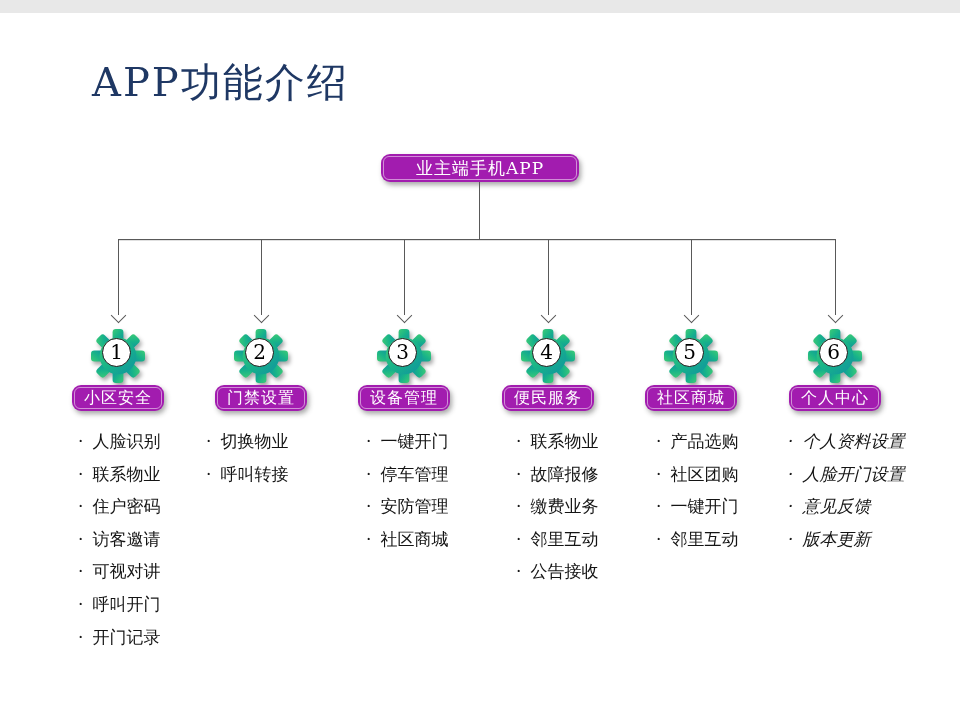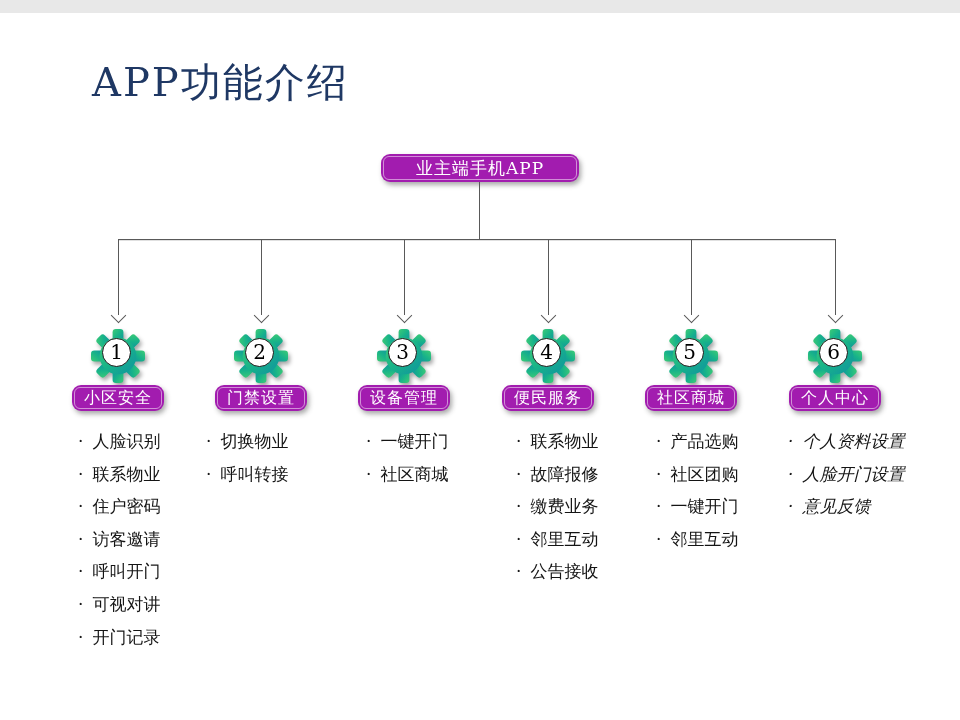--- a/index.html
+++ b/index.html
@@ -111,22 +111,22 @@
       <div class="num-circle">1</div>
     </div>
     <div class="node-box cat-box">
       <span>小区安全</span>
     </div>
     <div class="items off1">
       <div class="item">人脸识别</div>
       <div class="item">联系物业</div>
       <div class="item">住户密码</div>
       <div class="item">访客邀请</div>
+      <div class="item">可视对讲</div>
       <div class="item">呼叫开门</div>
-      <div class="item">可视对讲</div>
       <div class="item">开门记录</div>
     </div>
   </div>
 
   <div class="col col2">
     <div class="gear">
       <svg viewBox="0 0 100 100">
           <defs>
             <linearGradient id="g2" x1="0%" y1="0%" x2="100%" y2="100%">
         <stop offset="0%" stop-color="#3ECB76"></stop>
@@ -181,20 +181,22 @@
           </g>
           <circle cx="50" cy="50" r="16" fill="#ffffff"></circle>
         </svg>
       <div class="num-circle">3</div>
     </div>
     <div class="node-box cat-box">
       <span>设备管理</span>
     </div>
     <div class="items off3">
       <div class="item">一键开门</div>
+      <div class="item">停车管理</div>
+      <div class="item">安防管理</div>
       <div class="item">社区商城</div>
     </div>
   </div>
 
   <div class="col col4">
     <div class="gear">
       <svg viewBox="0 0 100 100">
           <defs>
             <linearGradient id="g4" x1="0%" y1="0%" x2="100%" y2="100%">
         <stop offset="0%" stop-color="#3ECB76"></stop>
@@ -290,16 +292,17 @@
         </svg>
       <div class="num-circle">6</div>
     </div>
     <div class="node-box cat-box">
       <span>个人中心</span>
     </div>
     <div class="items off6">
       <div class="item">个人资料设置</div>
       <div class="item">人脸开门设置</div>
       <div class="item">意见反馈</div>
+      <div class="item">版本更新</div>
     </div>
   </div>
 
 </div>
 
 </body></html>

